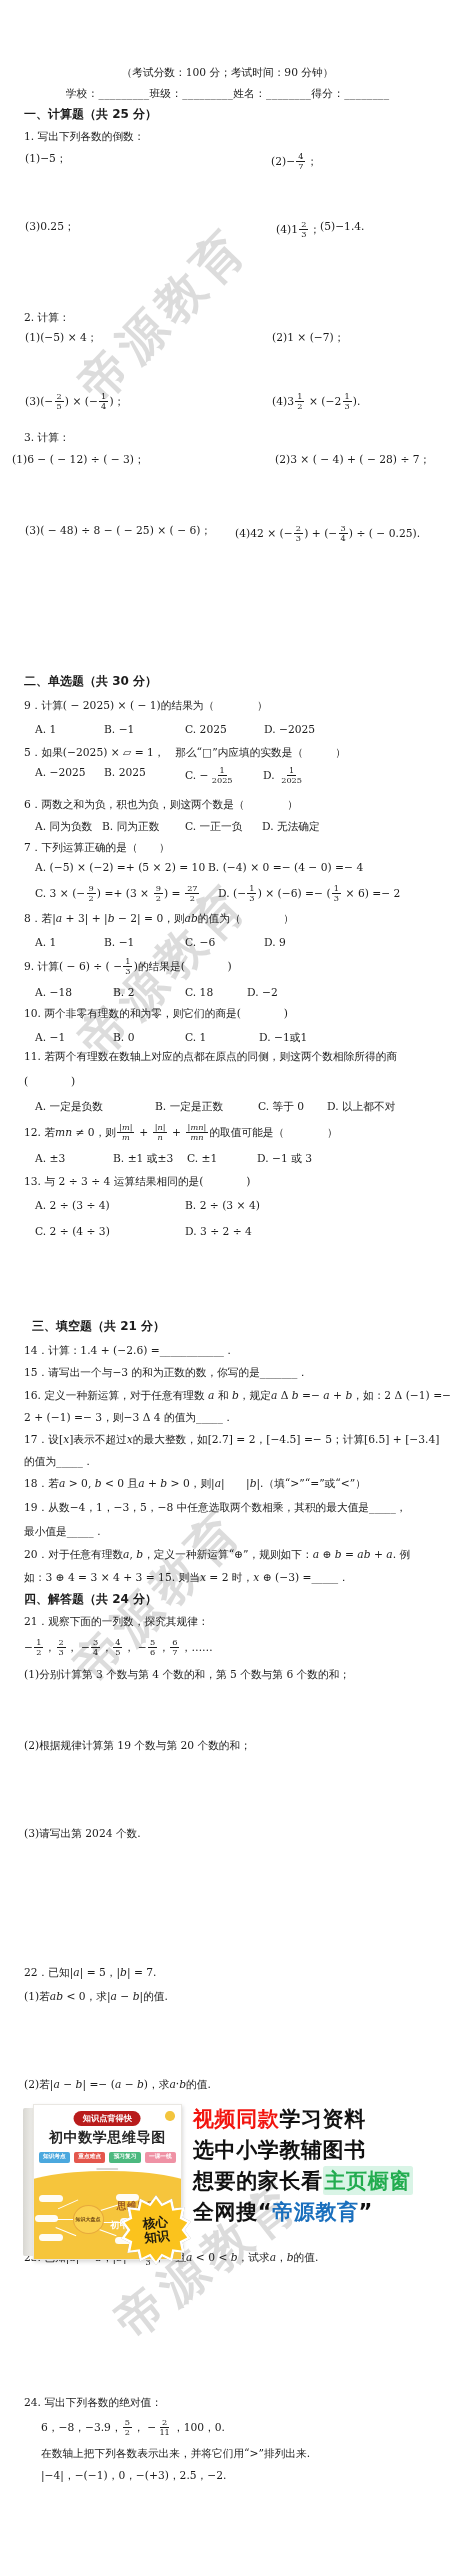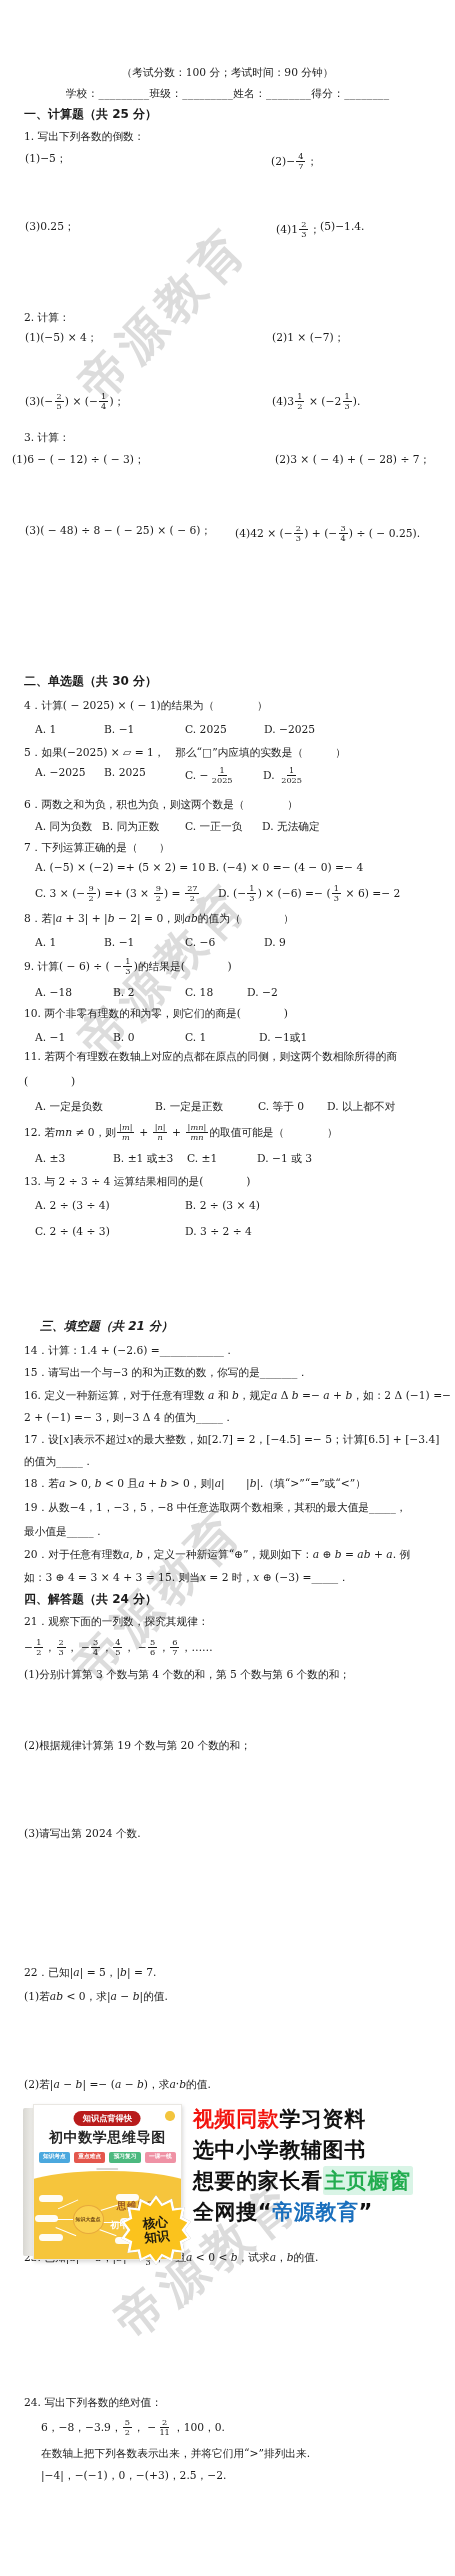--- a/index.html
+++ b/index.html
@@ -125,21 +125,21 @@
         <span class="seg" style="left: 25px;">(3)( − 48) ÷ 8 − ( − 25) × ( − 6)；</span>
         <span class="seg" style="left: 235px;">(4)42 × (−<span class="fr">
             <span class="n">2</span>
             <span class="d">3</span>
           </span>) + (−<span class="fr">
             <span class="n">3</span>
             <span class="d">4</span>
           </span>) ÷ ( − 0.25).</span>
       </div>
       <div class="line b" style="top: 674px; font-size: 12px; padding-left: 24px;">二、单选题（共 30 分）</div>
-      <div class="line" style="top: 699px; padding-left: 24px;">4．计算( − 2025) × ( − 1)的结果为（　　　　）</div>
+      <div class="line" style="top: 699px; padding-left: 24px;">9．计算( − 2025) × ( − 1)的结果为（　　　　）</div>
       <div class="line" style="top: 723px;">
         <span class="seg" style="left: 35px;">A. 1</span>
         <span class="seg" style="left: 104px;">B. −1</span>
         <span class="seg" style="left: 185px;">C. 2025</span>
         <span class="seg" style="left: 264px;">D. −2025</span>
       </div>
       <div class="line" style="top: 746px; padding-left: 24px;">5．如果(−2025) × ▱ = 1，　那么“□”内应填的实数是（　　　）</div>
       <div class="line" style="top: 766px;">
         <span class="seg" style="left: 35px;">A. −2025</span>
         <span class="seg" style="left: 104px;">B. 2025</span>
@@ -233,21 +233,21 @@
       </div>
       <div class="line" style="top: 1175px; padding-left: 24px;">13. 与 2 ÷ 3 ÷ 4 运算结果相同的是(　　　　)</div>
       <div class="line" style="top: 1199px;">
         <span class="seg" style="left: 35px;">A. 2 ÷ (3 ÷ 4)</span>
         <span class="seg" style="left: 185px;">B. 2 ÷ (3 × 4)</span>
       </div>
       <div class="line" style="top: 1225px;">
         <span class="seg" style="left: 35px;">C. 2 ÷ (4 ÷ 3)</span>
         <span class="seg" style="left: 185px;">D. 3 ÷ 2 ÷ 4</span>
       </div>
-      <div class="line b" style="top: 1319px; font-size: 12px; padding-left: 40px; font-style: italic;">三、填空题（共 21 分）</div>
+      <div class="line b" style="top: 1319px; font-size: 12px; padding-left: 32px;">三、填空题（共 21 分）</div>
       <div class="line" style="top: 1344px; padding-left: 24px;">14．计算：1.4 + (−2.6) =____________．</div>
       <div class="line" style="top: 1366px; padding-left: 24px;">15．请写出一个与−3 的和为正数的数，你写的是_______．</div>
       <div class="line" style="top: 1389px; padding-left: 24px;">16. 定义一种新运算，对于任意有理数 <i>a</i> 和 <i>b</i>，规定<i>a</i> Δ <i>b</i> =− <i>a</i> + <i>b</i>，如：2 Δ (−1) =−</div>
       <div class="line" style="top: 1411px; padding-left: 24px;">2 + (−1) =− 3，则−3 Δ 4 的值为_____．</div>
       <div class="line" style="top: 1433px; padding-left: 24px;">17．设[<i>x</i>]表示不超过<i>x</i>的最大整数，如[2.7] = 2，[−4.5] =− 5；计算[6.5] + [−3.4]</div>
       <div class="line" style="top: 1455px; padding-left: 24px;">的值为_____．</div>
       <div class="line" style="top: 1477px; padding-left: 24px;">18．若<i>a</i> &gt; 0, <i>b</i> &lt; 0 且<i>a</i> + <i>b</i> &gt; 0，则|<i>a</i>|　　|<i>b</i>|.（填“&gt;”“=”或“&lt;”）</div>
       <div class="line" style="top: 1501px; padding-left: 24px;">19．从数−4，1，−3，5，−8 中任意选取两个数相乘，其积的最大值是_____，</div>
       <div class="line" style="top: 1525px; padding-left: 24px;">最小值是_____．</div>
       <div class="line" style="top: 1548px; padding-left: 24px;">20．对于任意有理数<i>a</i>, <i>b</i>，定义一种新运算“⊕”，规则如下：<i>a</i> ⊕ <i>b</i> = <i>ab</i> + <i>a</i>. 例</div>

